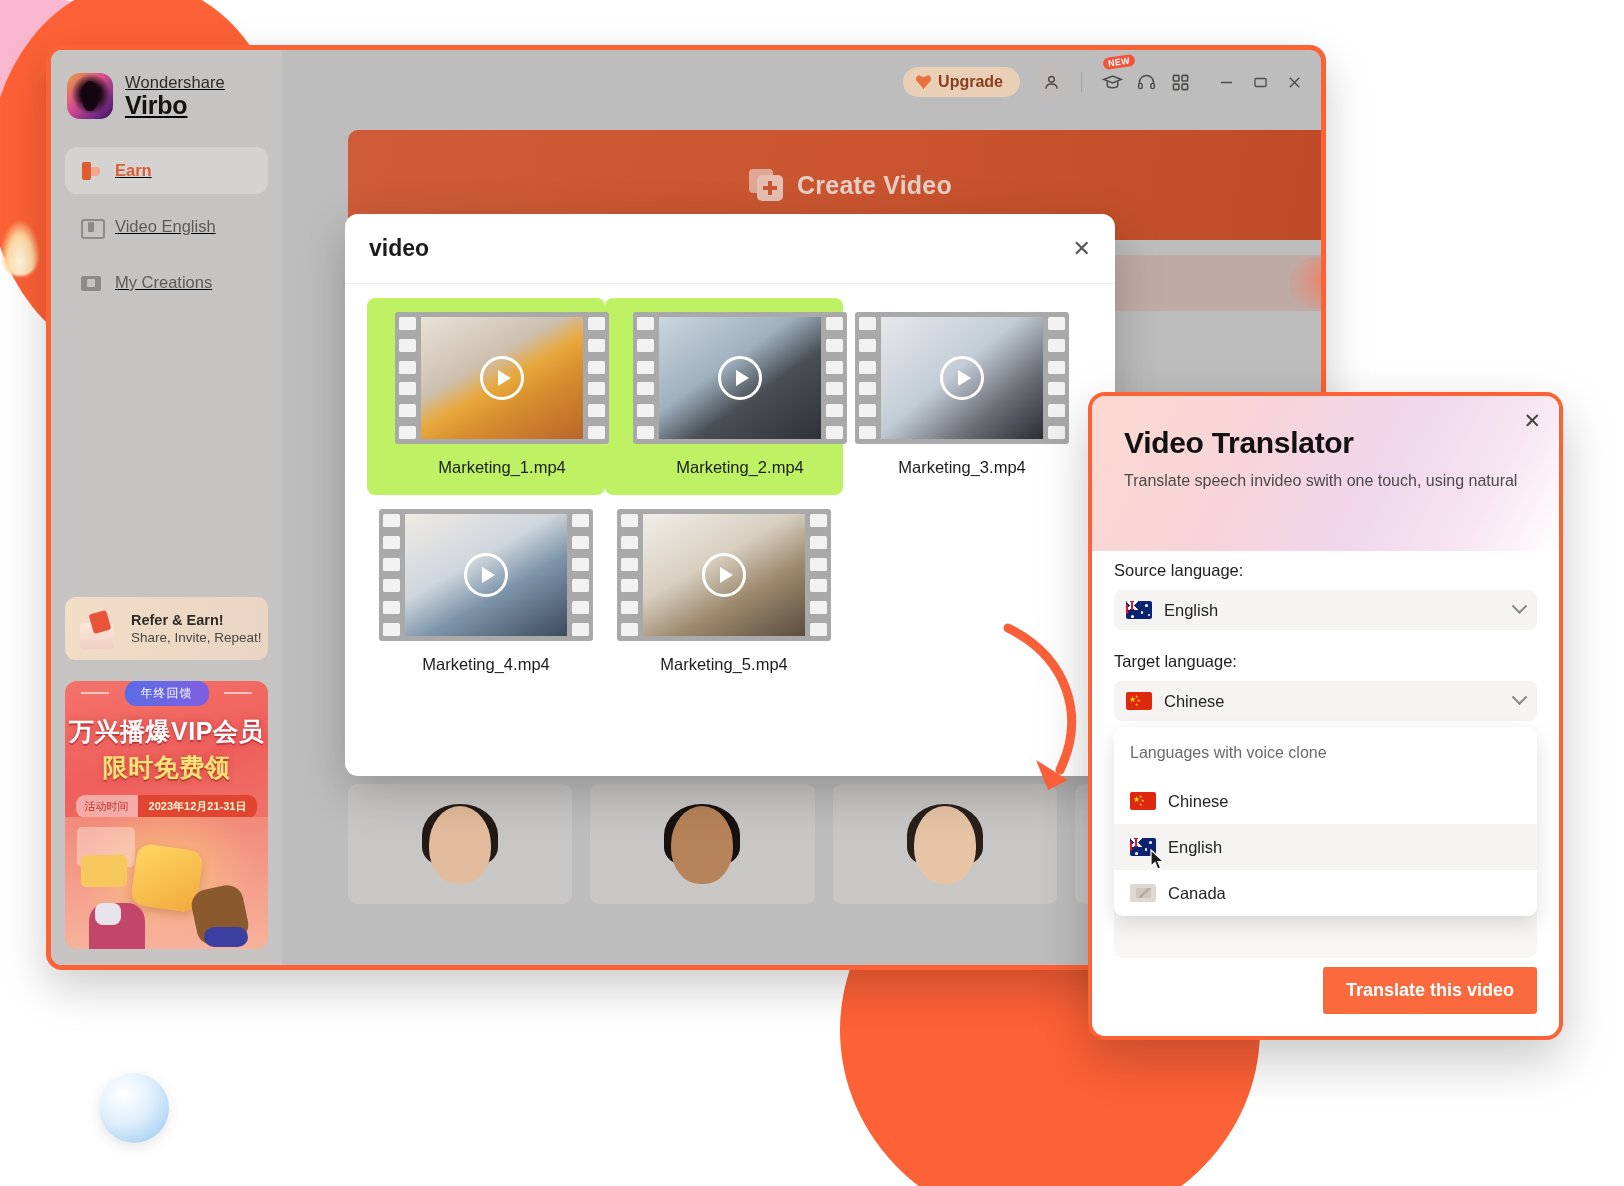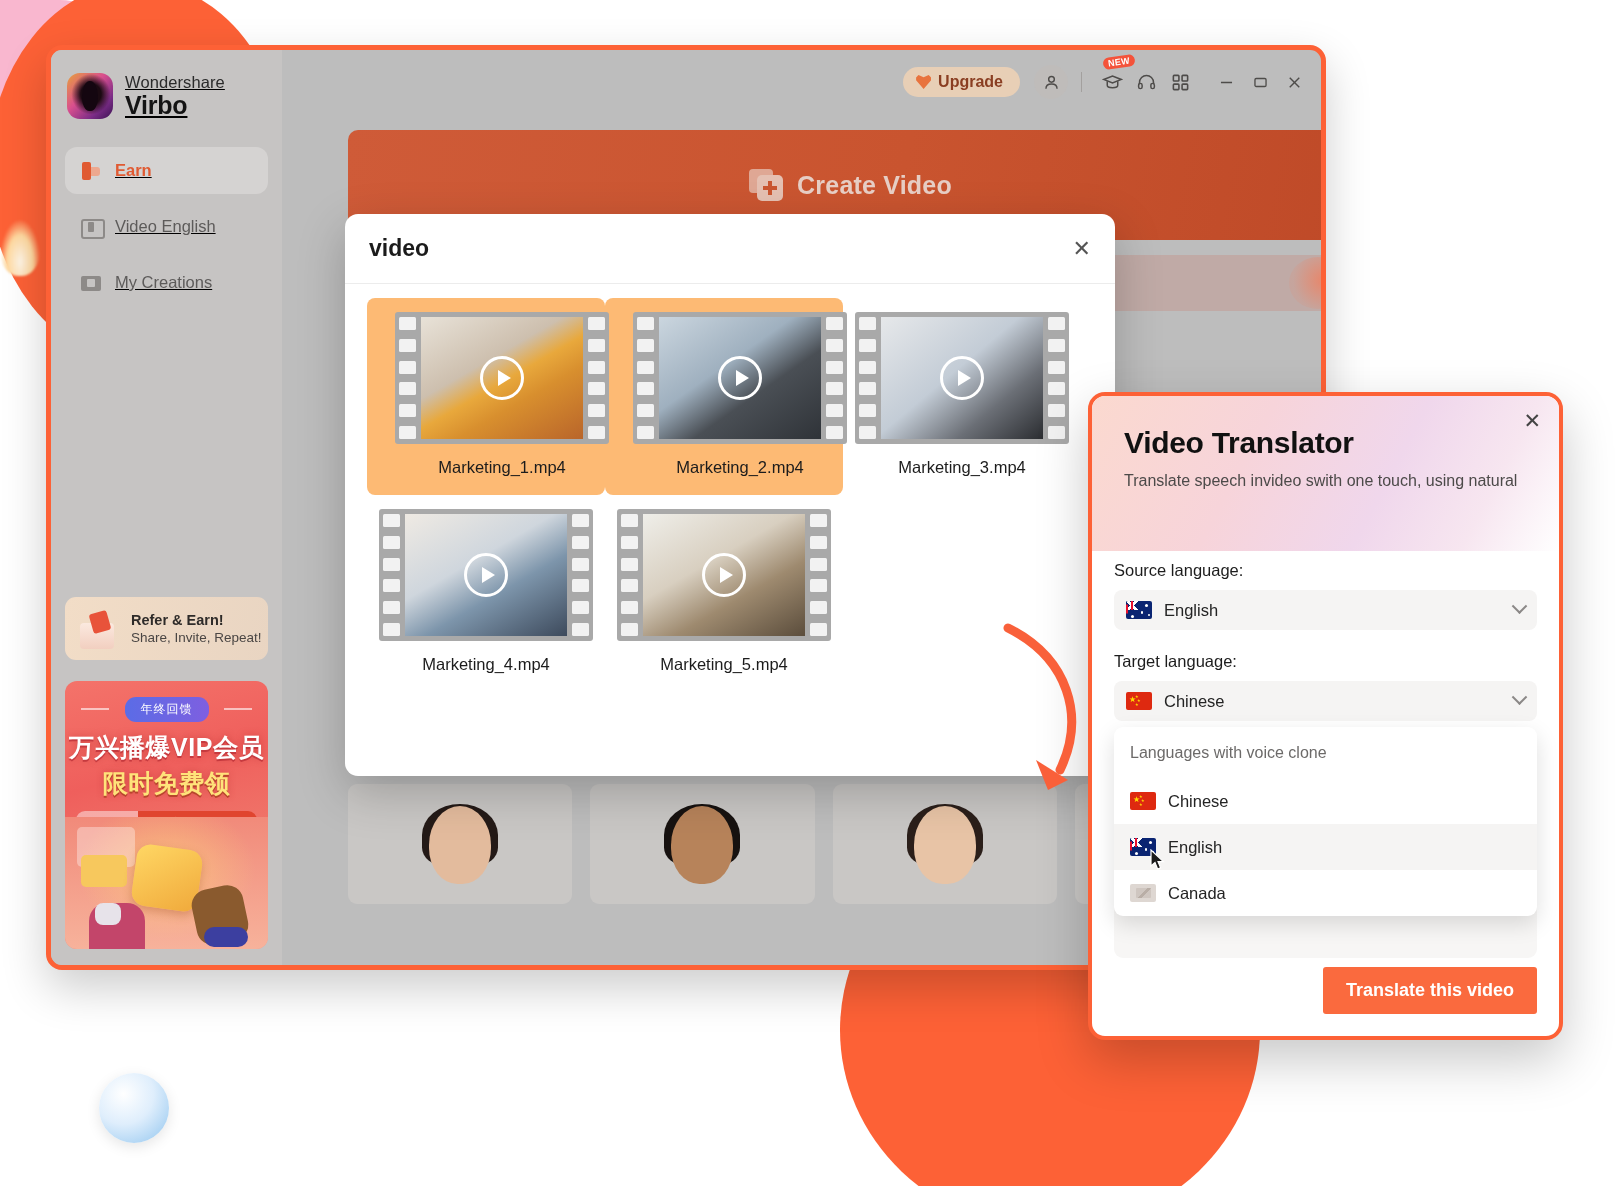--- a/index.html
+++ b/index.html
@@ -94,21 +94,21 @@
   #refer-gift::before{content:"";position:absolute;left:7px;top:17px;width:34px;height:26px;background:linear-gradient(#fbe9df,#f2cfc0);border-radius:4px;}
   #refer-gift::after{content:"";position:absolute;left:18px;top:6px;width:18px;height:20px;background:#e8533a;border-radius:3px;transform:rotate(-16deg);}
   .refer-t1 { font-size:14.5px; font-weight:bold; color:#2e2b29; }
   .refer-t2 { font-size:13.5px; color:#4a4644; margin-top:2px; }
 
   
   #promo-card {
     position:absolute; left:14px; bottom:16px; width:203px; height:268px;
     border-radius:12px; overflow:hidden;
     background:linear-gradient(165deg,#f4736a 0%, #ef5f5c 35%, #f07b6d 70%, #f29b8a 100%);
-    text-align:center; padding-top:16px;
+    text-align:center; padding-top:0;
   }
   #promo-pill {
     display:inline-block; background:linear-gradient(90deg,#5b6ce6,#7e5fe0);
     color:#fff; font-size:12px; padding:4px 16px; border-radius:11px; letter-spacing:1px;
   }
   #promo-pill-wrap { position:relative; }
   #promo-pill-wrap::before,#promo-pill-wrap::after{
     content:""; position:absolute; top:11px; width:28px; height:1.5px; background:rgba(255,255,255,.6);
   }
   #promo-pill-wrap::before{left:16px;}
@@ -239,21 +239,21 @@
   }
   #modal-title { font-size:23px; font-weight:bold; color:#1b1b1b; }
   #modal-close { margin-left:auto; font-size:22px; color:#555; cursor:pointer; line-height:1; }
 
   #video-grid { padding:14px 22px 0 22px; }
   .vid-row { display:flex; }
   .vid-cell {
     width:238px; padding:14px 0 18px 0; border-radius:8px;
     display:flex; flex-direction:column; align-items:center; cursor:pointer;
   }
-  .vid-cell.sel { background:#fdba74;padding-left:32px; }
+  .vid-cell.sel { background:#bef264;padding-left:32px; }
   .filmstrip {
     width:214px; height:132px; background:#a9a9a9; border-radius:3px;
     display:flex; align-items:stretch; padding:5px 0; position:relative;
   }
   .perfs { width:25px; display:flex; flex-direction:column; justify-content:space-between; padding:0 4px; }
   .perf { height:13px; background:#f2f2f2; border-radius:1.5px; }
   .frame { flex:1; margin:0 1px; overflow:hidden; position:relative; }
   .play {
     position:absolute; left:50%; top:50%; width:44px; height:44px; margin:-22px 0 0 -22px;
     border:3px solid #fff; border-radius:50%; z-index:3;

